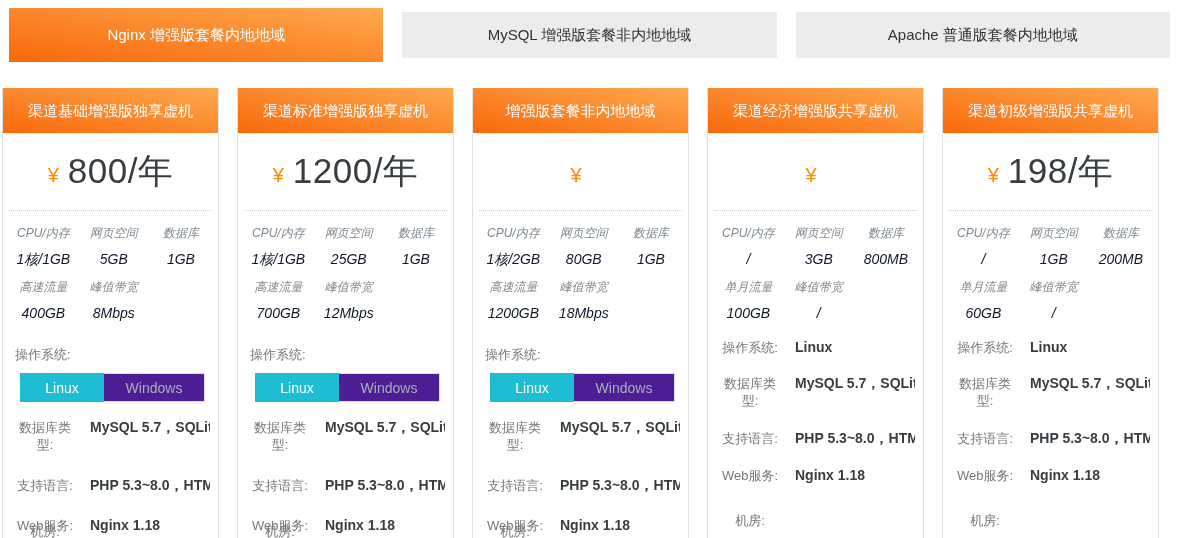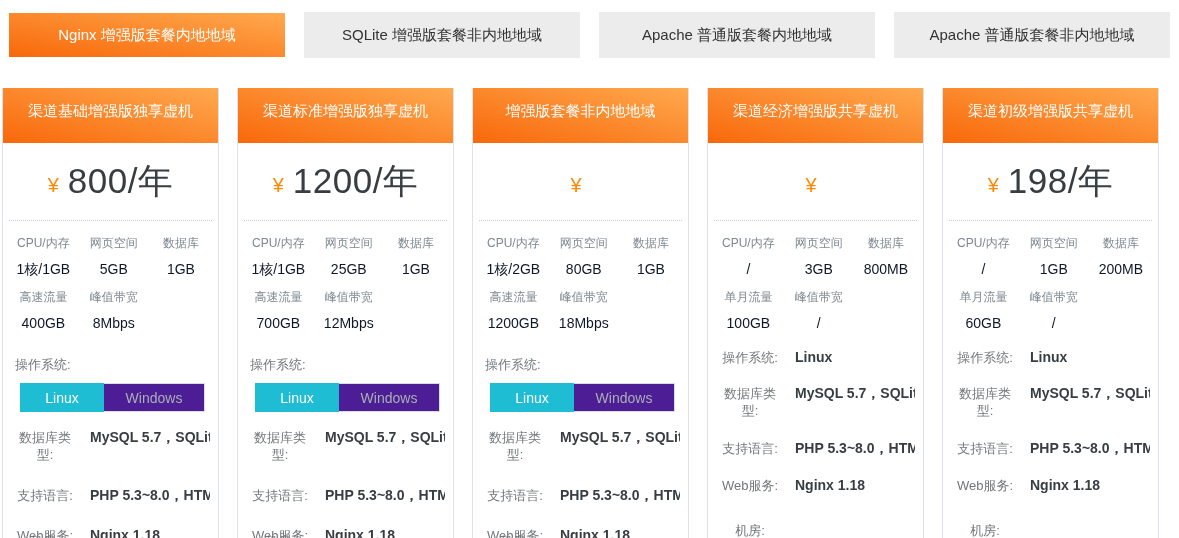--- a/index.html
+++ b/index.html
@@ -3,36 +3,36 @@
 <meta charset="utf-8">
 <style>
   * { margin:0; padding:0; box-sizing:border-box; }
   html,body { width:1179px; height:538px; overflow:hidden; background:#fff;
               font-family:"Liberation Sans","DejaVu Sans",sans-serif; }
 
   
   .tabbar { display:flex; align-items:center; gap:19px; padding:4px 9px 0 9px; height:66px; }
   .tab { flex:1 1 0; height:46px; border:none; background:#ececec; color:#333;
          font-size:15px; font-family:inherit; cursor:pointer; }
-  .tab.active { height:44px; color:#fff;
+  .tab.active { height:54px; color:#fff;
     background:linear-gradient(to bottom left, var(--accent-orange-light,#ffa94e), var(--accent-orange-dark,#f8680a)); }
 
   
   .cards { display:flex; gap:18px; padding-left:2px; margin-top:22px; }
   .card { width:217px; flex:0 0 217px; height:470px; background:#fff;
           border:1px solid #dbe2e9; border-top:none; }
-  .card-header { height:55px; line-height:45px; text-align:center; color:#fff; font-size:15px;
+  .card-header { height:45px; line-height:45px; text-align:center; color:#fff; font-size:15px;
     background:linear-gradient(to bottom left, var(--accent-orange-light,#ffa94e), var(--accent-orange-dark,#f8680a)); }
   .price { height:77px; display:flex; align-items:center; justify-content:center; }
   .yen { color:var(--price-yen-orange,#ff8a00); font-size:20px; margin-right:9px; margin-top:8px; }
   .amount { color:#373d41; font-size:35px; letter-spacing:0.5px; }
   .dotted { border-top:1px dotted #c9ced3; margin:0 6px; }
 
   .specs { padding:13px 6px 0 6px; }
-  .spec-grid { display:grid; grid-template-columns:1.05fr 1.1fr 0.95fr; }
+  .spec-grid { display:grid; grid-template-columns:1.05fr 1.1fr 0.95fr;font-style:italic; }
   .spec-grid.row2 { grid-template-columns:1.05fr 1.1fr 0.95fr; margin-top:9px; }
   .spec-cell { text-align:center; }
   .spec-label { color:#7e8890; font-size:12px; line-height:18px; }
   .spec-value { color:#0f172a; font-size:14px; line-height:20px; margin-top:7px; }
 
   .os-label { color:#73777a; font-size:13px; margin:23px 0 0 12px; }
   .os-toggle { display:flex; margin:9px 13px 0 17px; height:29px; }
   .os-btn { font-family:inherit; font-size:14px; cursor:pointer; }
   .os-btn.linux { flex:0 0 84px; background:var(--toggle-cyan,#1fbdd3); color:#fff; border:none; }
   .os-btn.windows { flex:1 1 auto; background:#4c1d95; color:#a9afb4; border:1px solid #ddd; border-left:none; }
@@ -49,23 +49,22 @@
   .card.type-plain .info-row.r-db { margin-top:19px; }
   .card.type-plain .info-row.r-lang { margin-top:21px; }
   .card.type-plain .info-row.r-web { margin-top:20px; }
   .card.type-plain .info-row.r-room { margin-top:28px; }
 </style>
 </head>
 <body>
 
 <div class="tabbar">
   <button class="tab active">Nginx 增强版套餐内地地域</button>
-  <button class="tab">SQLite 增强版套餐非内地地域</button>
+  <button class="tab">MySQL 增强版套餐非内地地域</button>
   <button class="tab">Apache 普通版套餐内地地域</button>
-  <button class="tab">Apache 普通版套餐非内地地域</button>
 </div>
 
 <div class="cards">
 
   <div class="card type-toggle">
     <div class="card-header">渠道基础增强版独享虚机</div>
     <div class="price">
       <span class="yen">¥</span>
       <span class="amount">800/年</span>
     </div>

